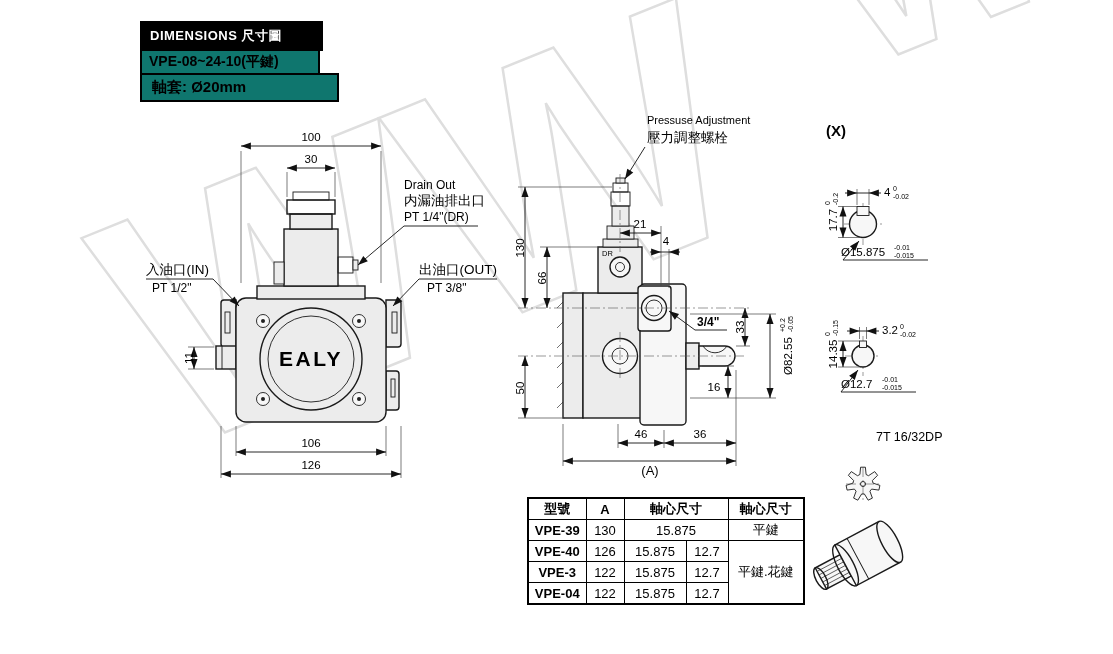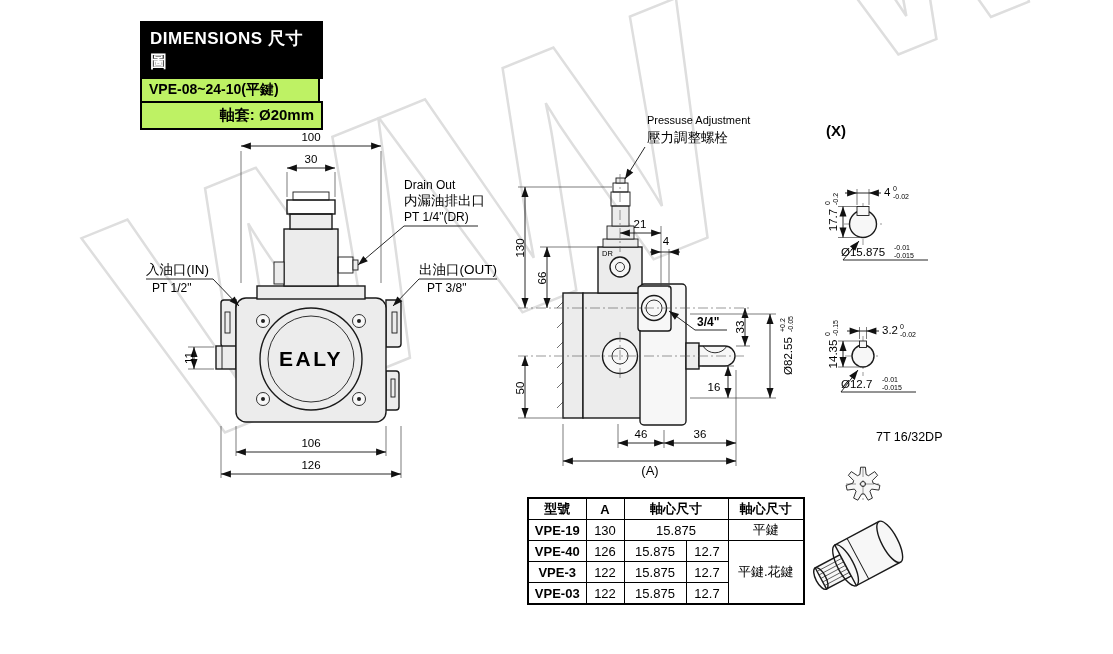--- a/index.html
+++ b/index.html
@@ -26,25 +26,25 @@
   .zh{font-size:13.5px;}
   .tiny{font-size:7.5px;}
   .bold{font-weight:bold;}
   .logo{font-size:21px;font-weight:bold;letter-spacing:2.5px;}
   .xtitle{font-size:15px;font-weight:bold;}
   .wm{font-size:340px;font-weight:bold;fill:none;stroke:#dedede;stroke-width:2.5px;}
   .wmc{font-size:240px;}
 
   
   .hdr{position:absolute;left:140px;top:21px;}
-  .hdr-title{width:163px;background:#000;color:#fff;font-weight:bold;font-size:17px;
+  .hdr-title{width:163px;background:#000;color:#fff;font-weight:bold;font-size:13px;
              padding:4px 8px;border:2px solid #000;letter-spacing:0.5px;}
-  .hdr-row{width:162px;background:#bef264;font-weight:bold;font-size:14px;padding:2px 7px;
+  .hdr-row{width:162px;background:#0f766e;font-weight:bold;font-size:14px;padding:2px 7px;
            border:2px solid #000;margin-top:-2px;}
-  .hdr-row.sleeve{font-size:15px;padding:3px 7px 3px 10px;text-align:right;}
+  .hdr-row.sleeve{font-size:15px;padding:3px 23px 3px 10px;}
 
   
   .spec{position:absolute;left:527px;top:497px;border-collapse:collapse;border:2px solid #000;
         font-size:13px;text-align:center;table-layout:fixed;}
   .spec th,.spec td{border:1px solid #000;padding:0 3px;height:20px;}
   .spec th{font-weight:bold;}
   .spec td.model{font-weight:bold;}
 </style>
 </head>
 <body>
@@ -373,40 +373,40 @@
   <thead>
     <tr>
       <th>型號</th>
       <th>A</th>
       <th colspan="2">軸心尺寸</th>
       <th>軸心尺寸</th>
     </tr>
   </thead>
   <tbody>
     <tr>
-      <td class="model">VPE-19</td>
+      <td class="model">VPE-39</td>
       <td>130</td>
       <td colspan="2">15.875</td>
       <td>平鍵</td>
     </tr>
     <tr>
       <td class="model">VPE-40</td>
       <td>126</td>
       <td>15.875</td>
       <td>12.7</td>
       <td rowspan="3">平鍵.花鍵</td>
     </tr>
     <tr>
       <td class="model">VPE-3</td>
       <td>122</td>
       <td>15.875</td>
       <td>12.7</td>
     </tr>
     <tr>
-      <td class="model">VPE-03</td>
+      <td class="model">VPE-04</td>
       <td>122</td>
       <td>15.875</td>
       <td>12.7</td>
     </tr>
   </tbody>
 </table>
 
 </div>
 
 </body></html>

